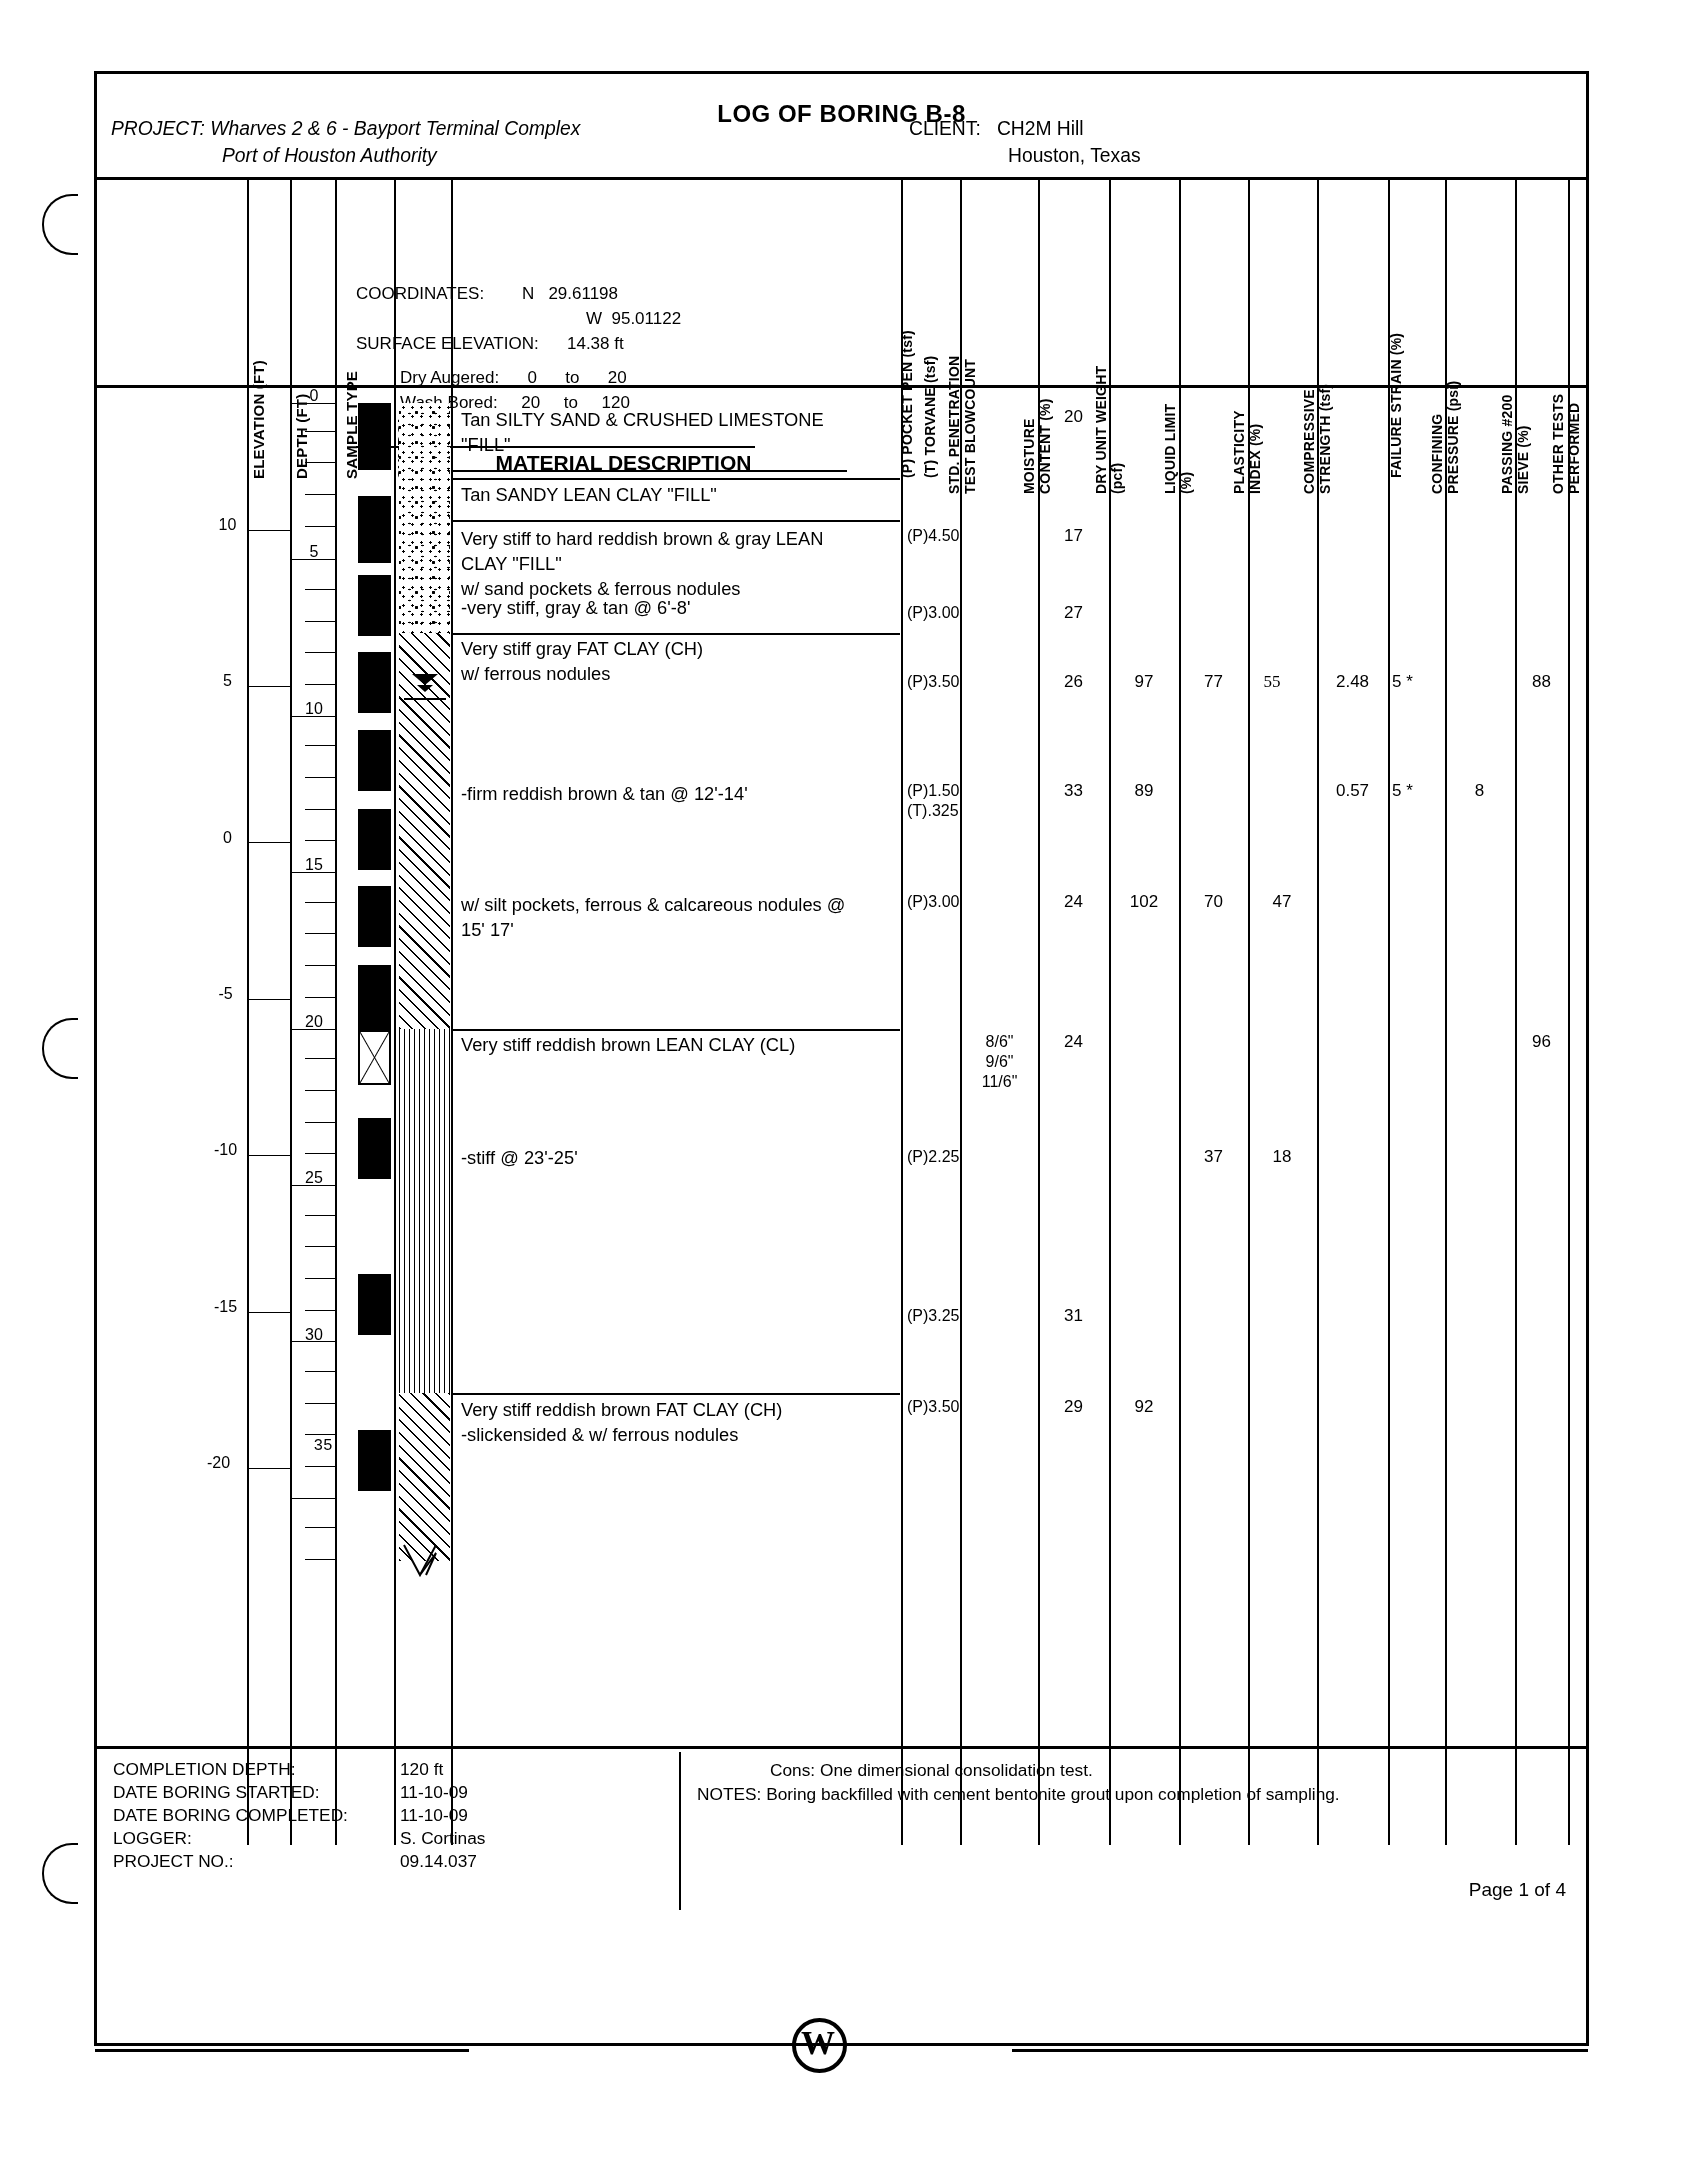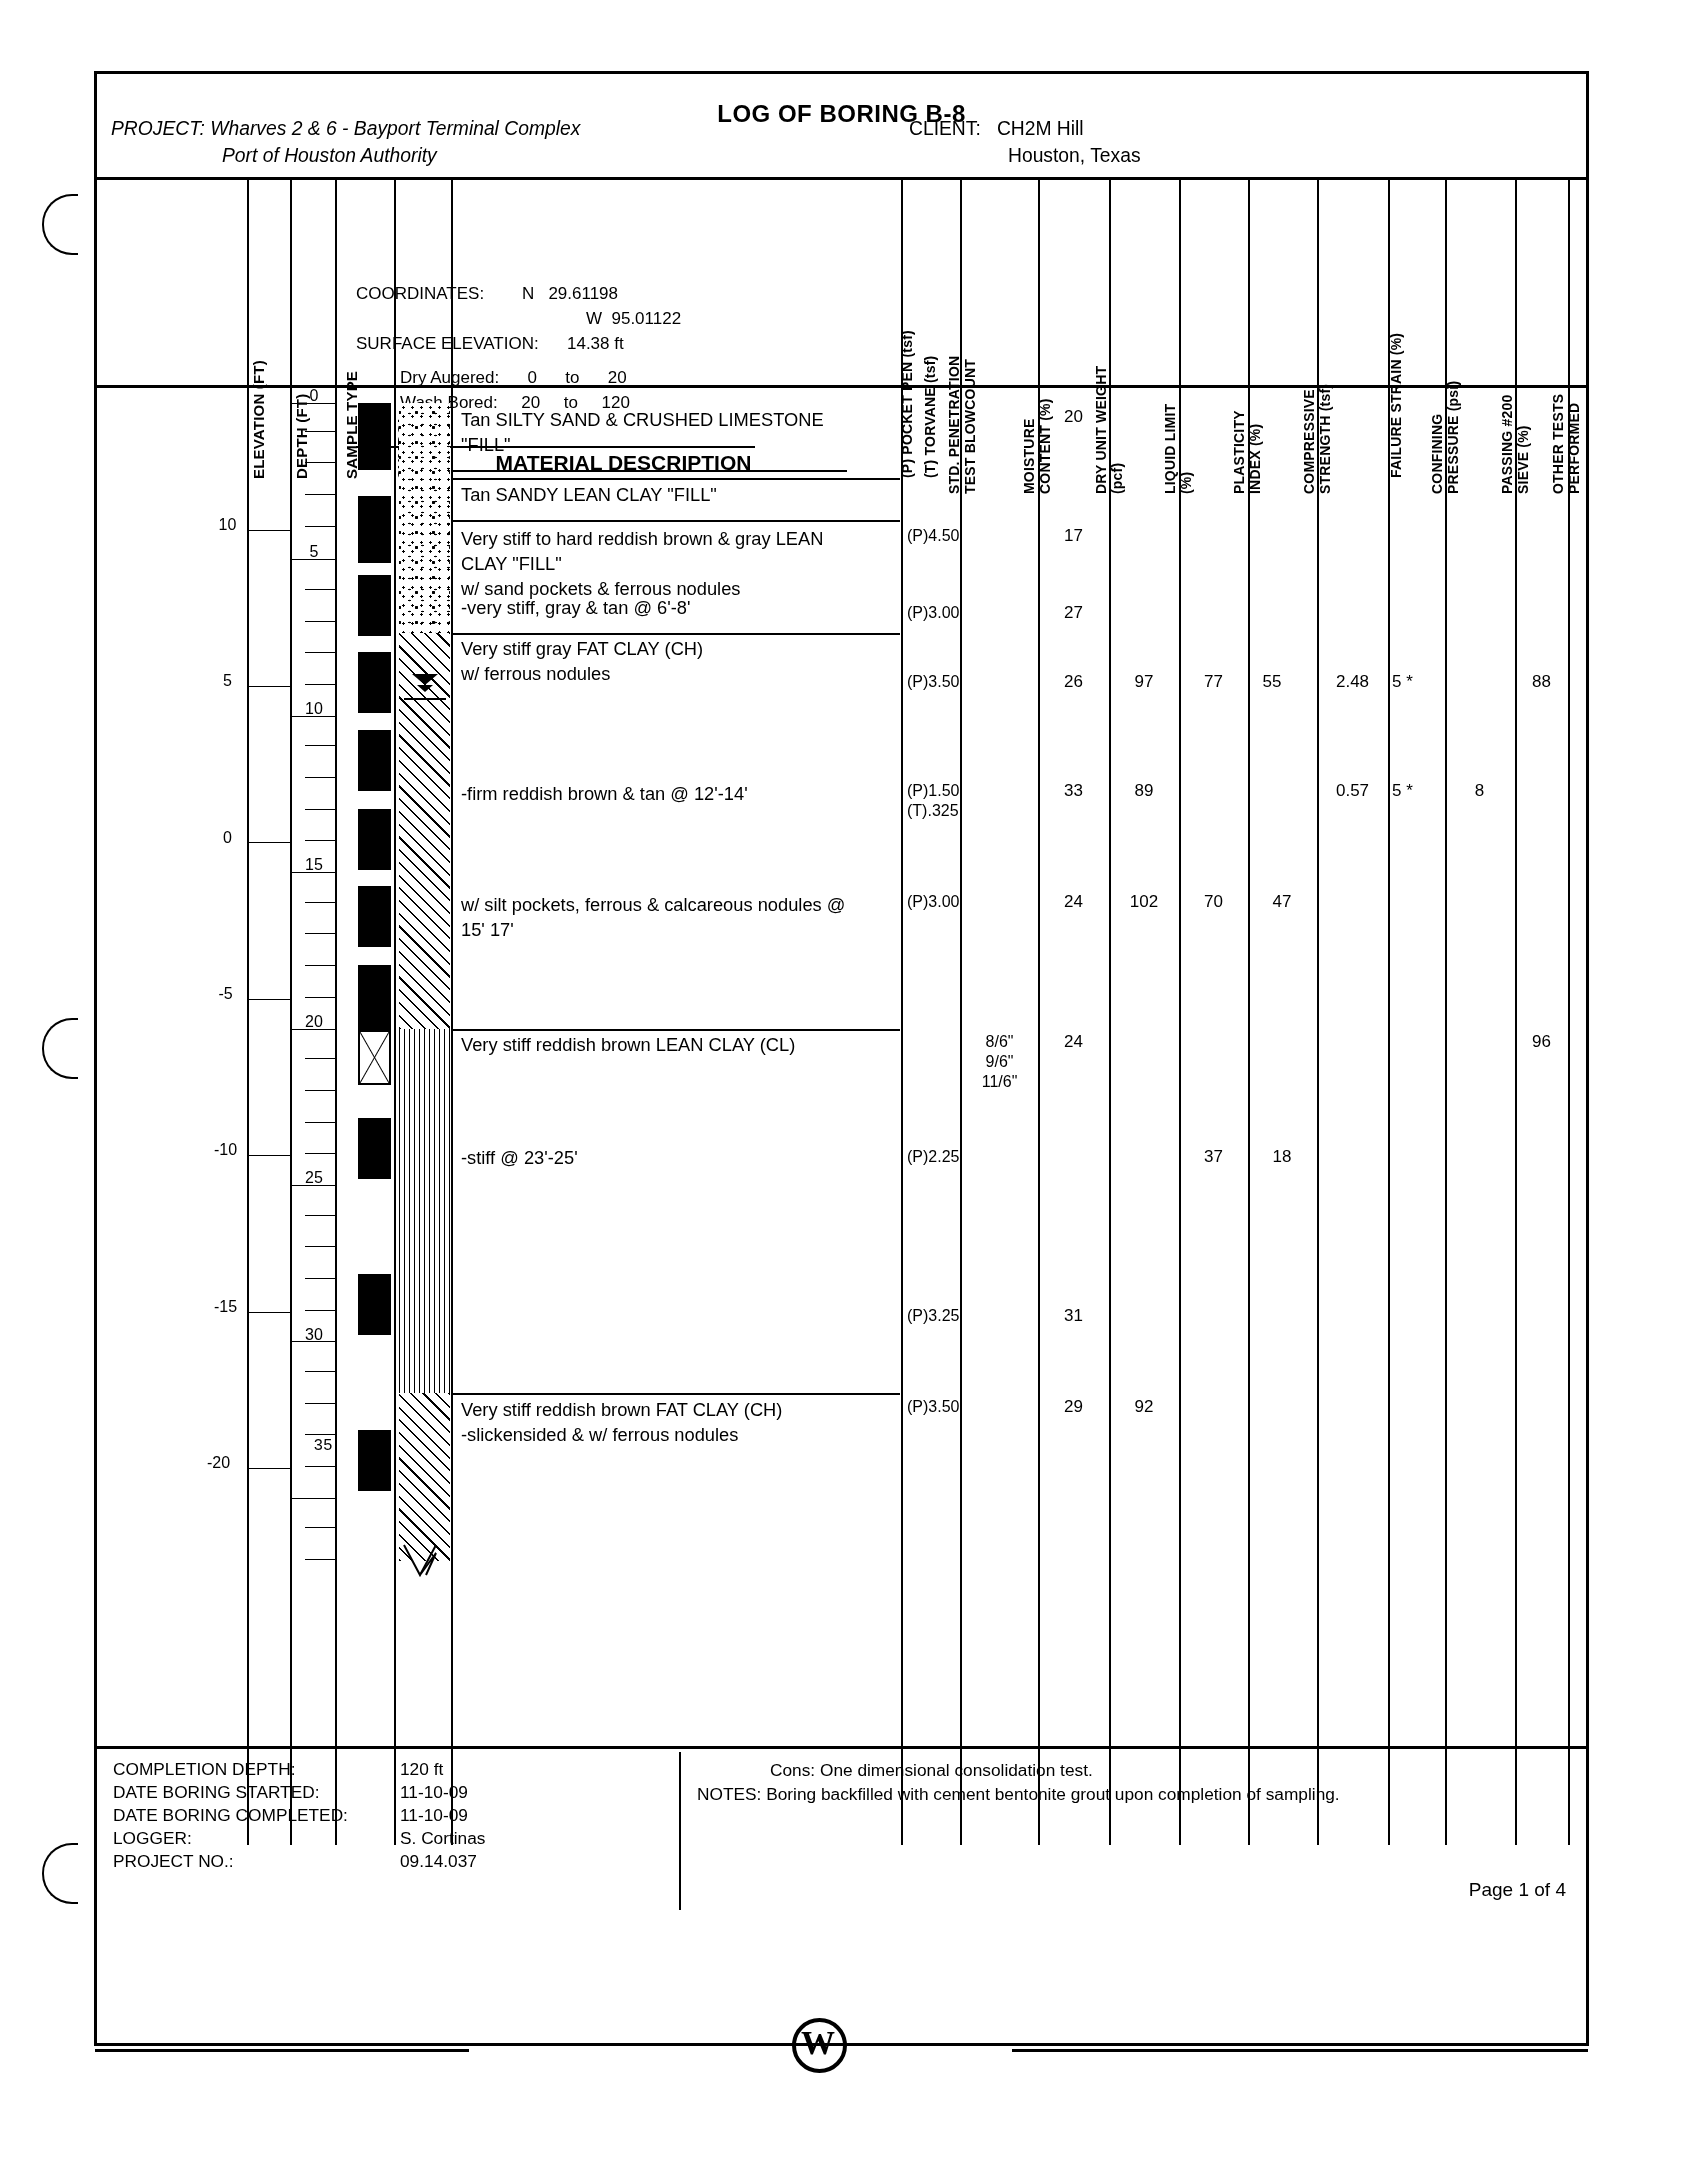--- a/index.html
+++ b/index.html
@@ -558,21 +558,21 @@
 
       <div class="num" style="left:1012px; top:287px; width:70px;">97</div>
       <div class="num" style="left:1012px; top:396px; width:70px;">89</div>
       <div class="num" style="left:1012px; top:507px; width:70px;">102</div>
       <div class="num" style="left:1012px; top:1012px; width:70px;">92</div>
 
       <div class="num" style="left:1082px; top:287px; width:69px;">77</div>
       <div class="num" style="left:1082px; top:507px; width:69px;">70</div>
       <div class="num" style="left:1082px; top:762px; width:69px;">37</div>
 
-      <div class="num" style="left:1151px; top:287px; width:48px;">55</div>
+      <div class="num" style="left:1151px; top:287px; width:48px;font-family:Liberation Serif, serif;">55</div>
       <div class="num" style="left:1151px; top:507px; width:68px;">47</div>
       <div class="num" style="left:1151px; top:762px; width:68px;">18</div>
 
       <div class="num" style="left:1220px; top:287px; width:71px;">2.48</div>
       <div class="num" style="left:1220px; top:396px; width:71px;">0.57</div>
 
       <div class="num" style="left:1295px; top:287px; width:53px; text-align:left;">5 *</div>
       <div class="num" style="left:1295px; top:396px; width:53px; text-align:left;">5 *</div>
 
       <div class="num" style="left:1348px; top:396px; width:69px;">8</div>

